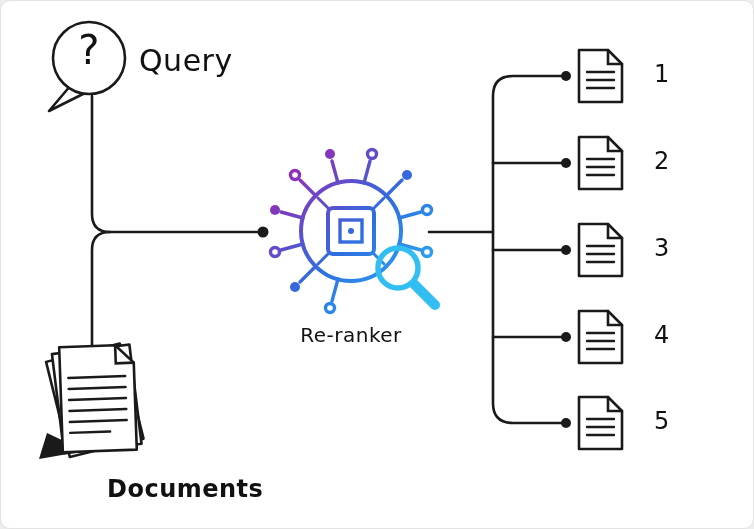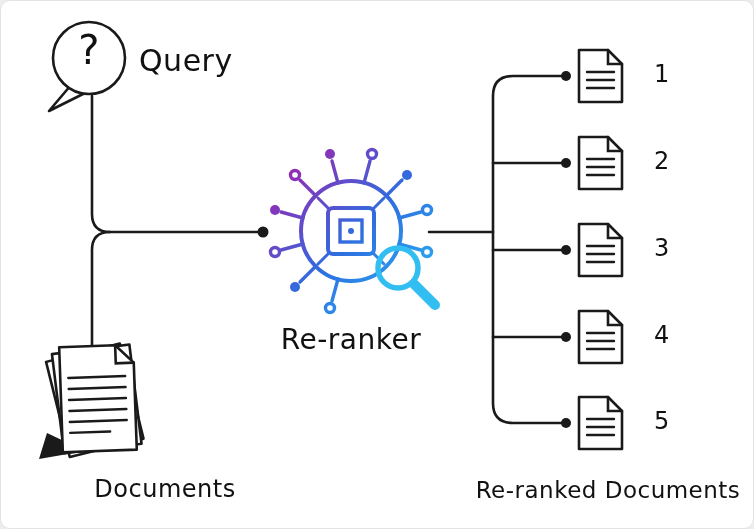--- a/index.html
+++ b/index.html
@@ -157,25 +157,24 @@
       <line class="tline" x1="586" y1="418" x2="613" y2="418"></line>
       <line class="tline" x1="586" y1="426" x2="613" y2="426"></line>
       <line class="tline" x1="586" y1="434" x2="613" y2="434"></line>
     </g>
   </svg>
 
   <div class="lbl center" style="left:70px;top:26px;width:36px;font-size:40px;">?</div>
 
   <div class="lbl" style="left:138px;top:42px;font-size:30px;">Query</div>
 
-  <div class="lbl center" style="left:90px;top:474px;width:148px;font-size:24px;">Documents</div>
+  <div class="lbl center" style="left:106px;top:474px;width:148px;font-size:24px;font-weight:bold;">Documents</div>
 
-  <div class="lbl center" style="left:272px;top:322px;width:156px;font-size:28px;">Re-ranker</div>
+  <div class="lbl center" style="left:272px;top:322px;width:156px;font-size:20px;">Re-ranker</div>
 
-  <div class="lbl center" style="left:464px;top:476px;width:286px;font-size:23px;">Re-ranked Documents</div>
 
   <div class="lbl center" style="left:644px;top:59px;width:34px;font-size:24px;">1</div>
   <div class="lbl center" style="left:644px;top:146px;width:34px;font-size:24px;">2</div>
   <div class="lbl center" style="left:644px;top:233px;width:34px;font-size:24px;">3</div>
   <div class="lbl center" style="left:644px;top:320px;width:34px;font-size:24px;">4</div>
   <div class="lbl center" style="left:644px;top:406px;width:34px;font-size:24px;">5</div>
 
 </div>
 
 </body></html>

